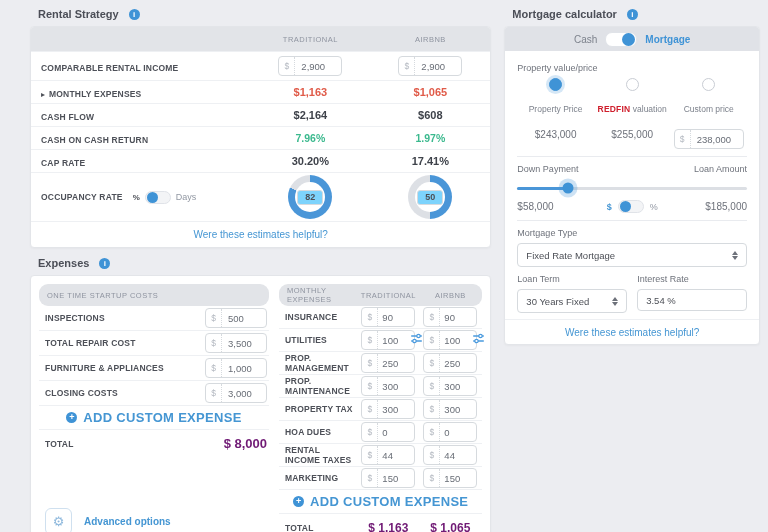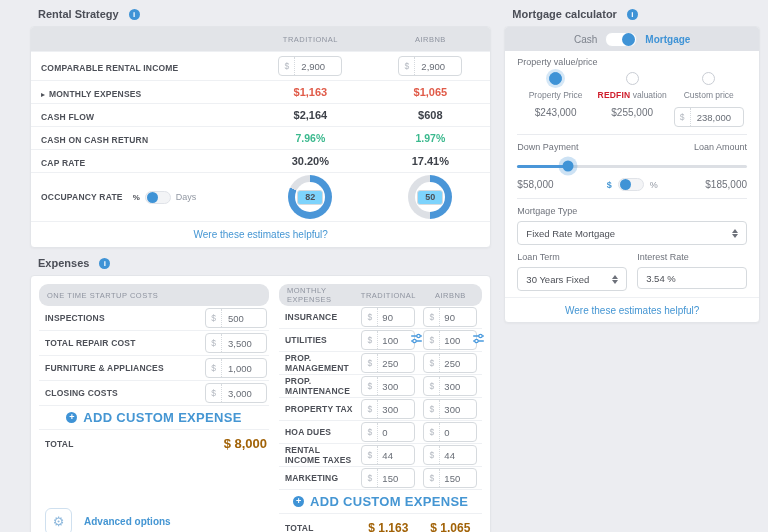--- a/index.html
+++ b/index.html
@@ -61,38 +61,38 @@
   .me-row { height:23px; }
   .me-col { width:60px; display:flex; justify-content:center; position:relative; margin-left:2px; }
   .me-head-col { width:60px; text-align:center; margin-left:2px; }
   .sliders-icon { position:absolute; right:-4px; top:3px; }
   .add-row { display:flex; align-items:center; justify-content:center; gap:6px; height:23px; cursor:pointer; }
   .add-label { font-size:13px; font-weight:700; color:#4596d3; letter-spacing:.3px; }
   .plus-icon { width:11px; height:11px; border-radius:50%; background:#3f93d6; color:#fff; font-size:9px; font-weight:700; display:inline-flex; align-items:center; justify-content:center; line-height:1; }
   .plus-icon::before { content:"+"; }
   .total-row { display:flex; align-items:center; border-top:1px solid #eef0f3; height:28px; padding:0 2px 0 6px; }
   .total-row .row-label { flex:1; }
-  .total-val { font-size:13px; font-weight:700; color:#a16207; }
+  .total-val { font-size:13px; font-weight:700; color:#701a75; }
   .total-val.sm { font-size:12px; }
   .advanced { position:absolute; left:14px; bottom:9px; display:flex; align-items:center; gap:12px; cursor:pointer; }
   .gear-btn { width:27px; height:27px; border:1px solid #cfe0ef; border-radius:6px; display:flex; align-items:center; justify-content:center; background:#fff; }
   .gear-icon { color:#8fb9dd; font-size:13px; line-height:1; }
   .gear-icon::before { content:"\2699"; }
   .advanced-label { font-size:10px; font-weight:700; color:#4596d3; }
 
   
   .mc-bar { height:24px; background:#e0e2e7; border-radius:3px 3px 0 0; display:flex; align-items:center; justify-content:center; gap:8px; }
   .mc-bar .off { font-size:10px; color:#7d828c; }
   .mc-bar .on { font-size:10px; font-weight:700; color:#3f93d6; }
   .pill.lg { width:32px; height:15px; background:#fff; border-color:#e0e3e8; }
   .pill.lg .knob { width:13px; height:13px; }
-  .mc-body { padding:6px 12px 6px; }
+  .mc-body { padding:12px 12px 6px; }
   .sec-label { font-size:9px; color:#6f737c; margin-bottom:5px; }
   .prop-cols { display:flex; text-align:center; }
-  .prop-col { flex:1; display:flex; flex-direction:column; align-items:center; gap:5px; }
+  .prop-col { flex:1; display:flex; flex-direction:column; align-items:center; gap:13px; }
   .radio { width:13px; height:13px; border-radius:50%; border:1px solid #c9cdd4; background:#fff; display:inline-block; }
   .radio.selected { background:#3f93d6; border-color:#3f93d6; box-shadow:0 0 0 3px rgba(63,147,214,.22); }
   .prop-label { font-size:8.5px; color:#7d828c; white-space:nowrap; }
   .redfin { color:#cf1e2c; font-weight:800; font-size:8.5px; letter-spacing:.2px; }
   .prop-val { font-size:10px; color:#6d717a; margin-top:2px; }
   .divider { border-top:1px solid #e9ebef; margin:7px 0; }
   .dp-labels { display:flex; justify-content:space-between; font-size:9px; color:#6f737c; margin-bottom:8px; }
   .slider { position:relative; height:12px; display:flex; align-items:center; cursor:pointer; }
   .slider-track { width:100%; height:3px; background:#dcdfe4; border-radius:2px; }
   .slider-fill { position:absolute; left:0; height:3px; background:#4a96d8; border-radius:2px; }

